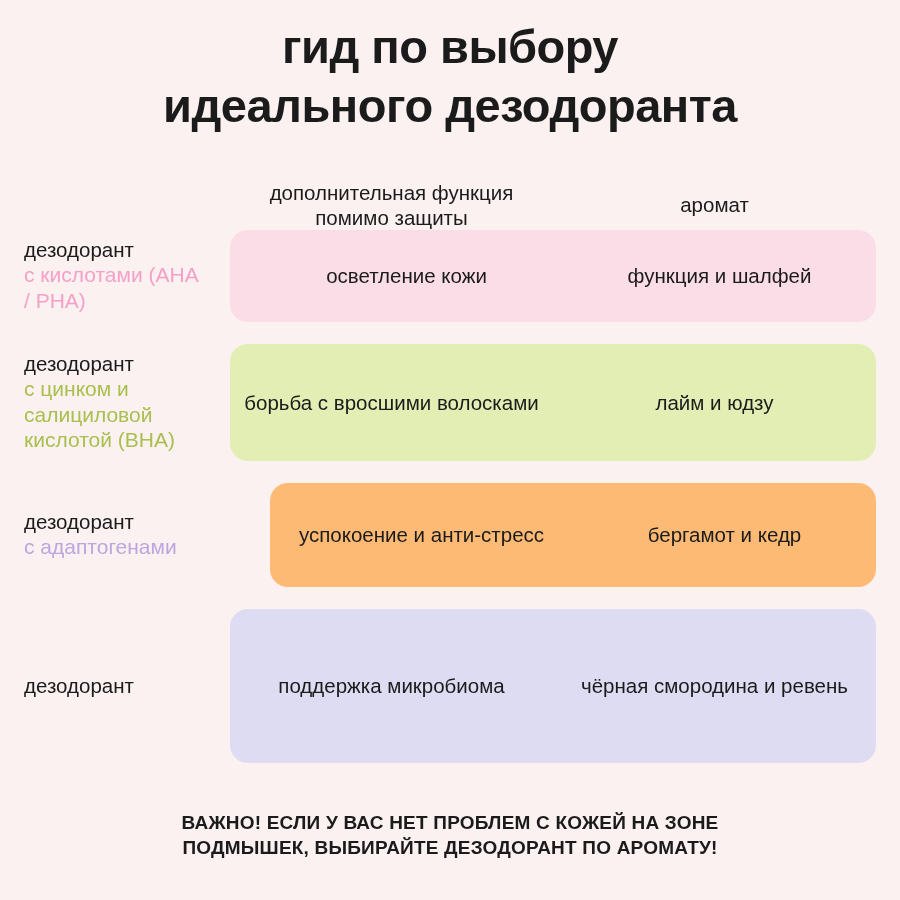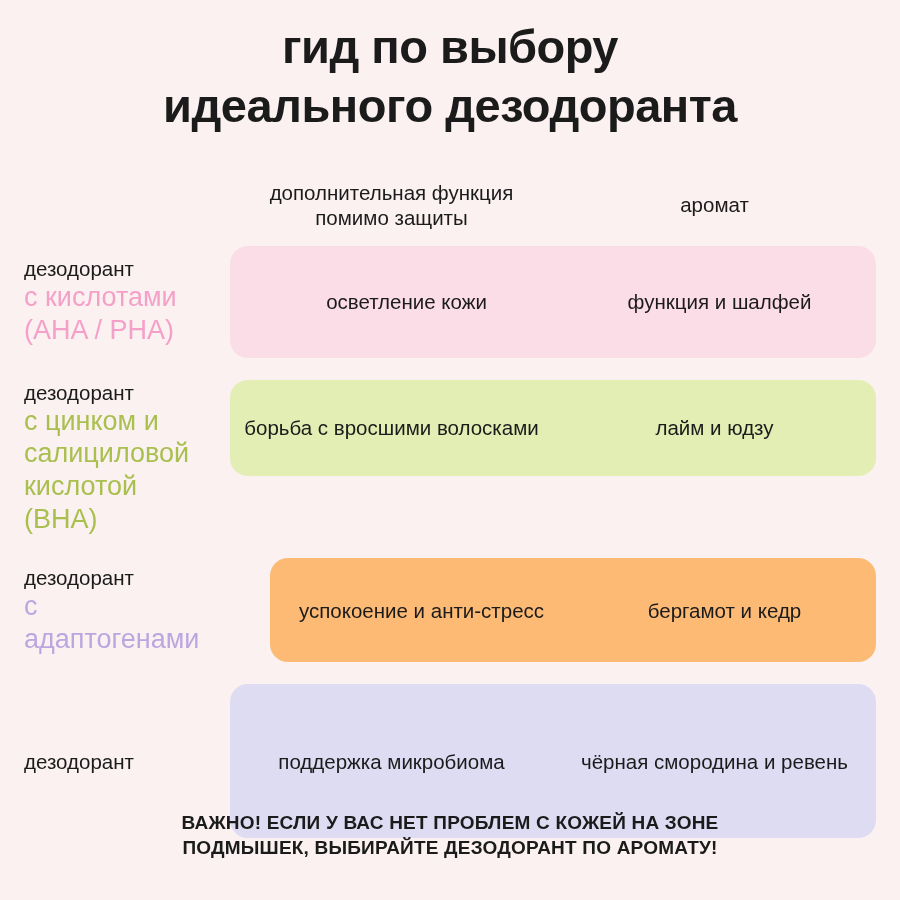--- a/index.html
+++ b/index.html
@@ -66,21 +66,21 @@
     justify-content: center;
     text-align: center;
     font-size: 20.5px;
     line-height: 1.22;
     padding: 10px 8px;
     box-sizing: border-box;
   }
 
   
   .header-row {
-    margin-bottom: 16px;
+    margin-bottom: 0;
   }
   .header-cells {
     flex: 1 1 auto;
     display: flex;
   }
   .header-cell {
     flex: 1 1 50%;
     text-align: center;
     font-size: 20.5px;
     line-height: 1.22;
@@ -88,29 +88,29 @@
     box-sizing: border-box;
     align-self: center;
   }
 
   .label-main {
     font-size: 20.5px;
     line-height: 1.22;
     color: #1b1b1b;
   }
   .label-accent {
-    font-size: 27px;
+    font-size: 21px;
     line-height: 1.22;
   }
 
   .data-row {
     margin-bottom: 22px;
   }
-  .card-r1 { height: 112px; padding-left: 20px; }
-  .card-r2 { height: 96px; }
+  .card-r1 { height: 92px; padding-left: 20px; }
+  .card-r2 { height: 117px; }
   .card-r3 { height: 104px; }
   .card-r4 { height: 154px; }
 
   
   .footer {
     position: absolute;
     left: 0;
     right: 0;
     bottom: 40px;
     text-align: center;

